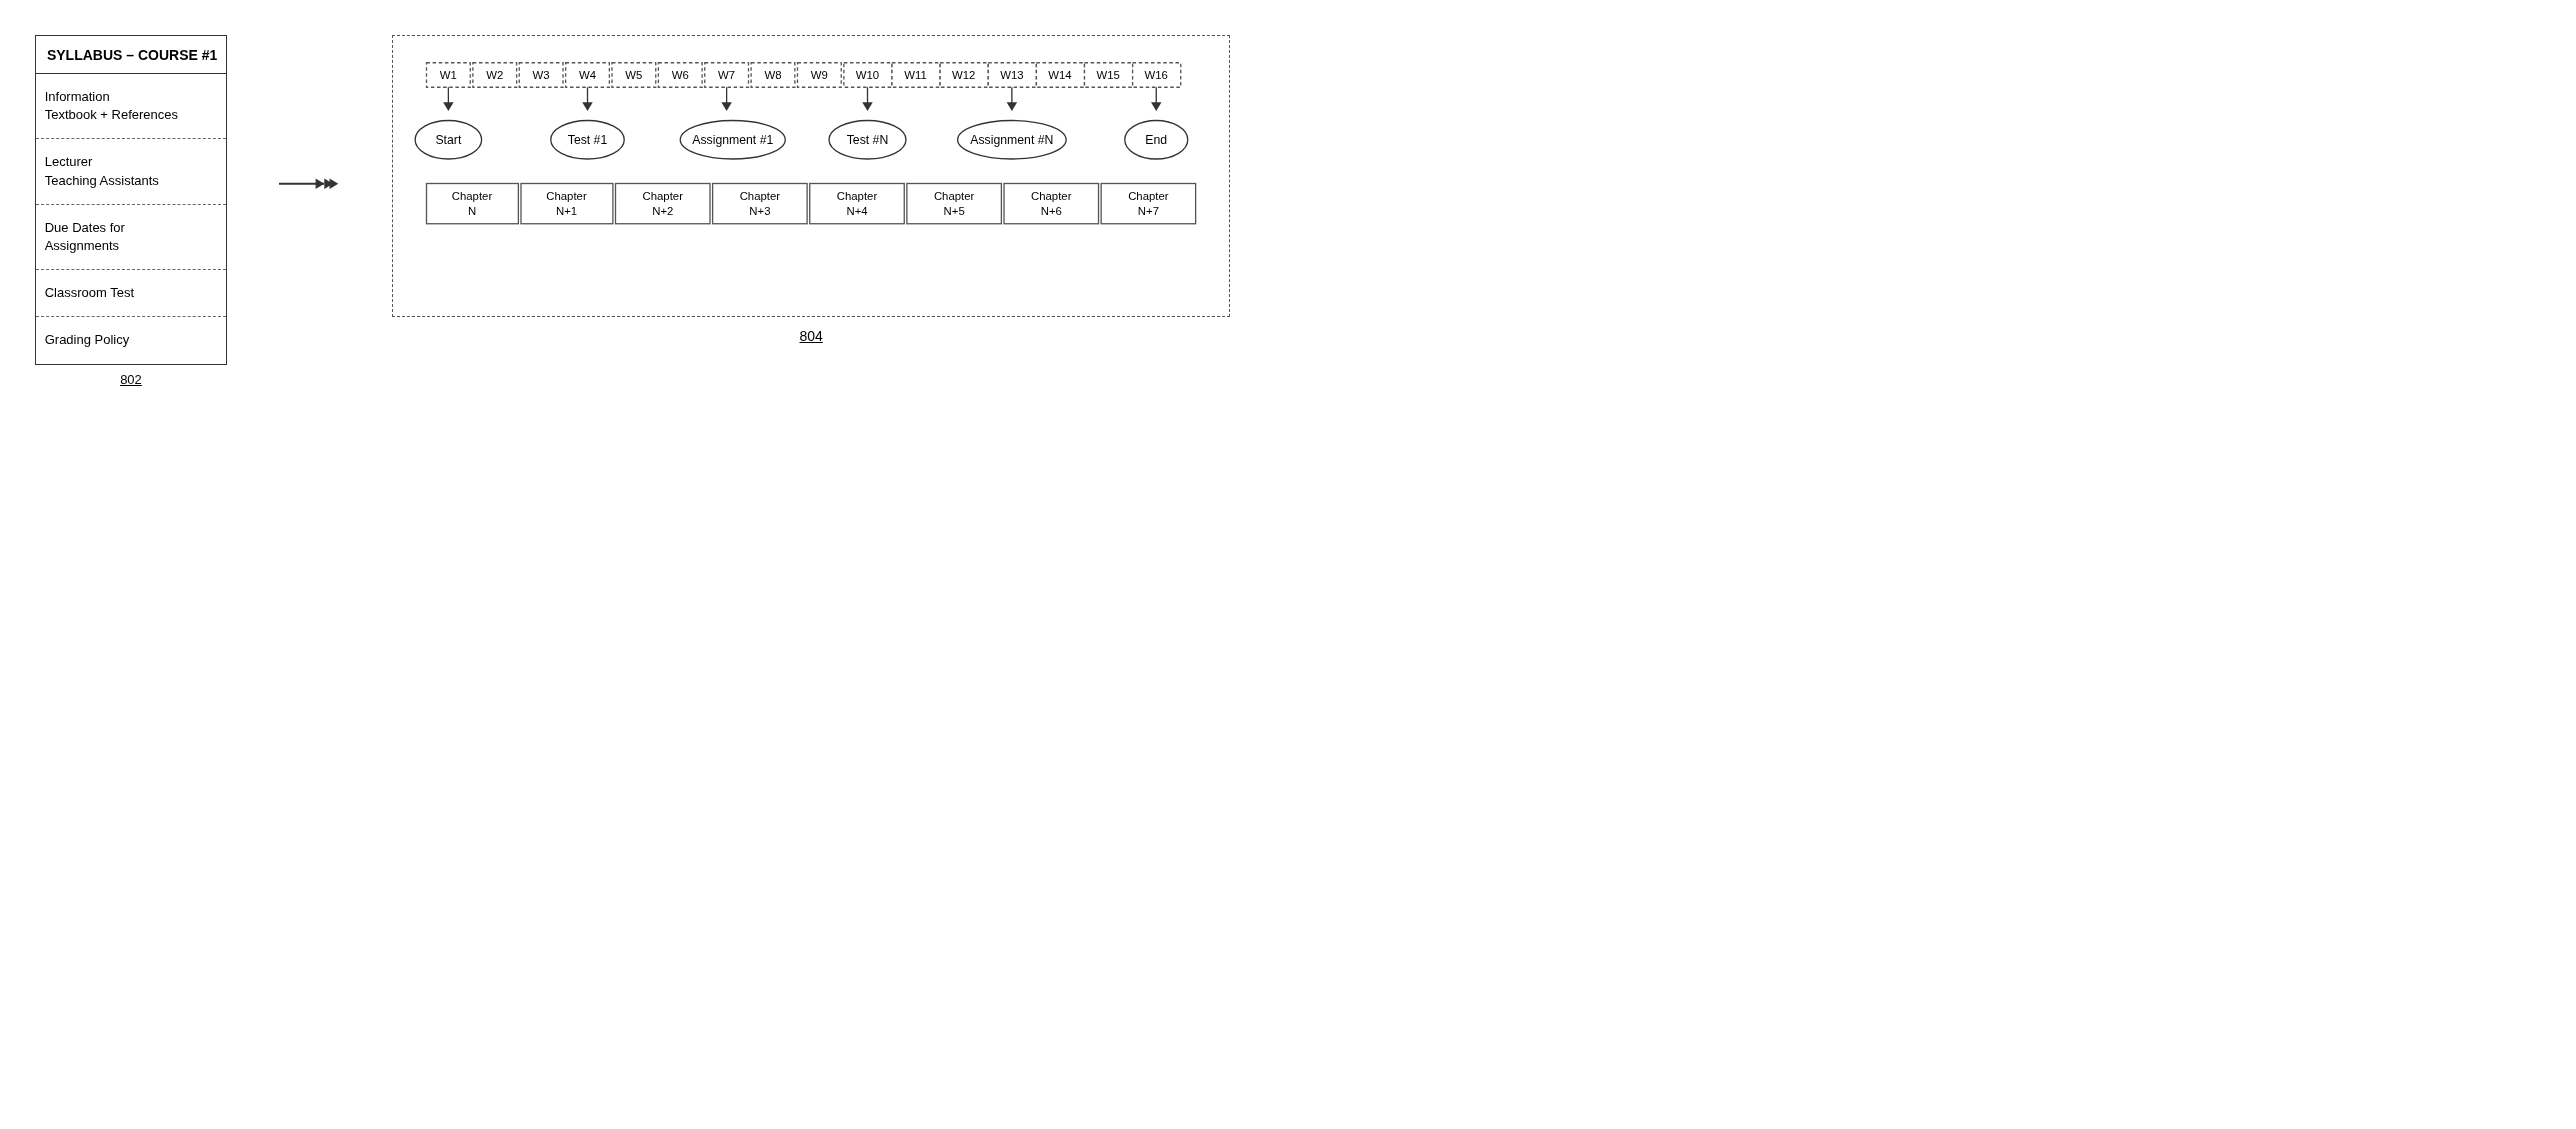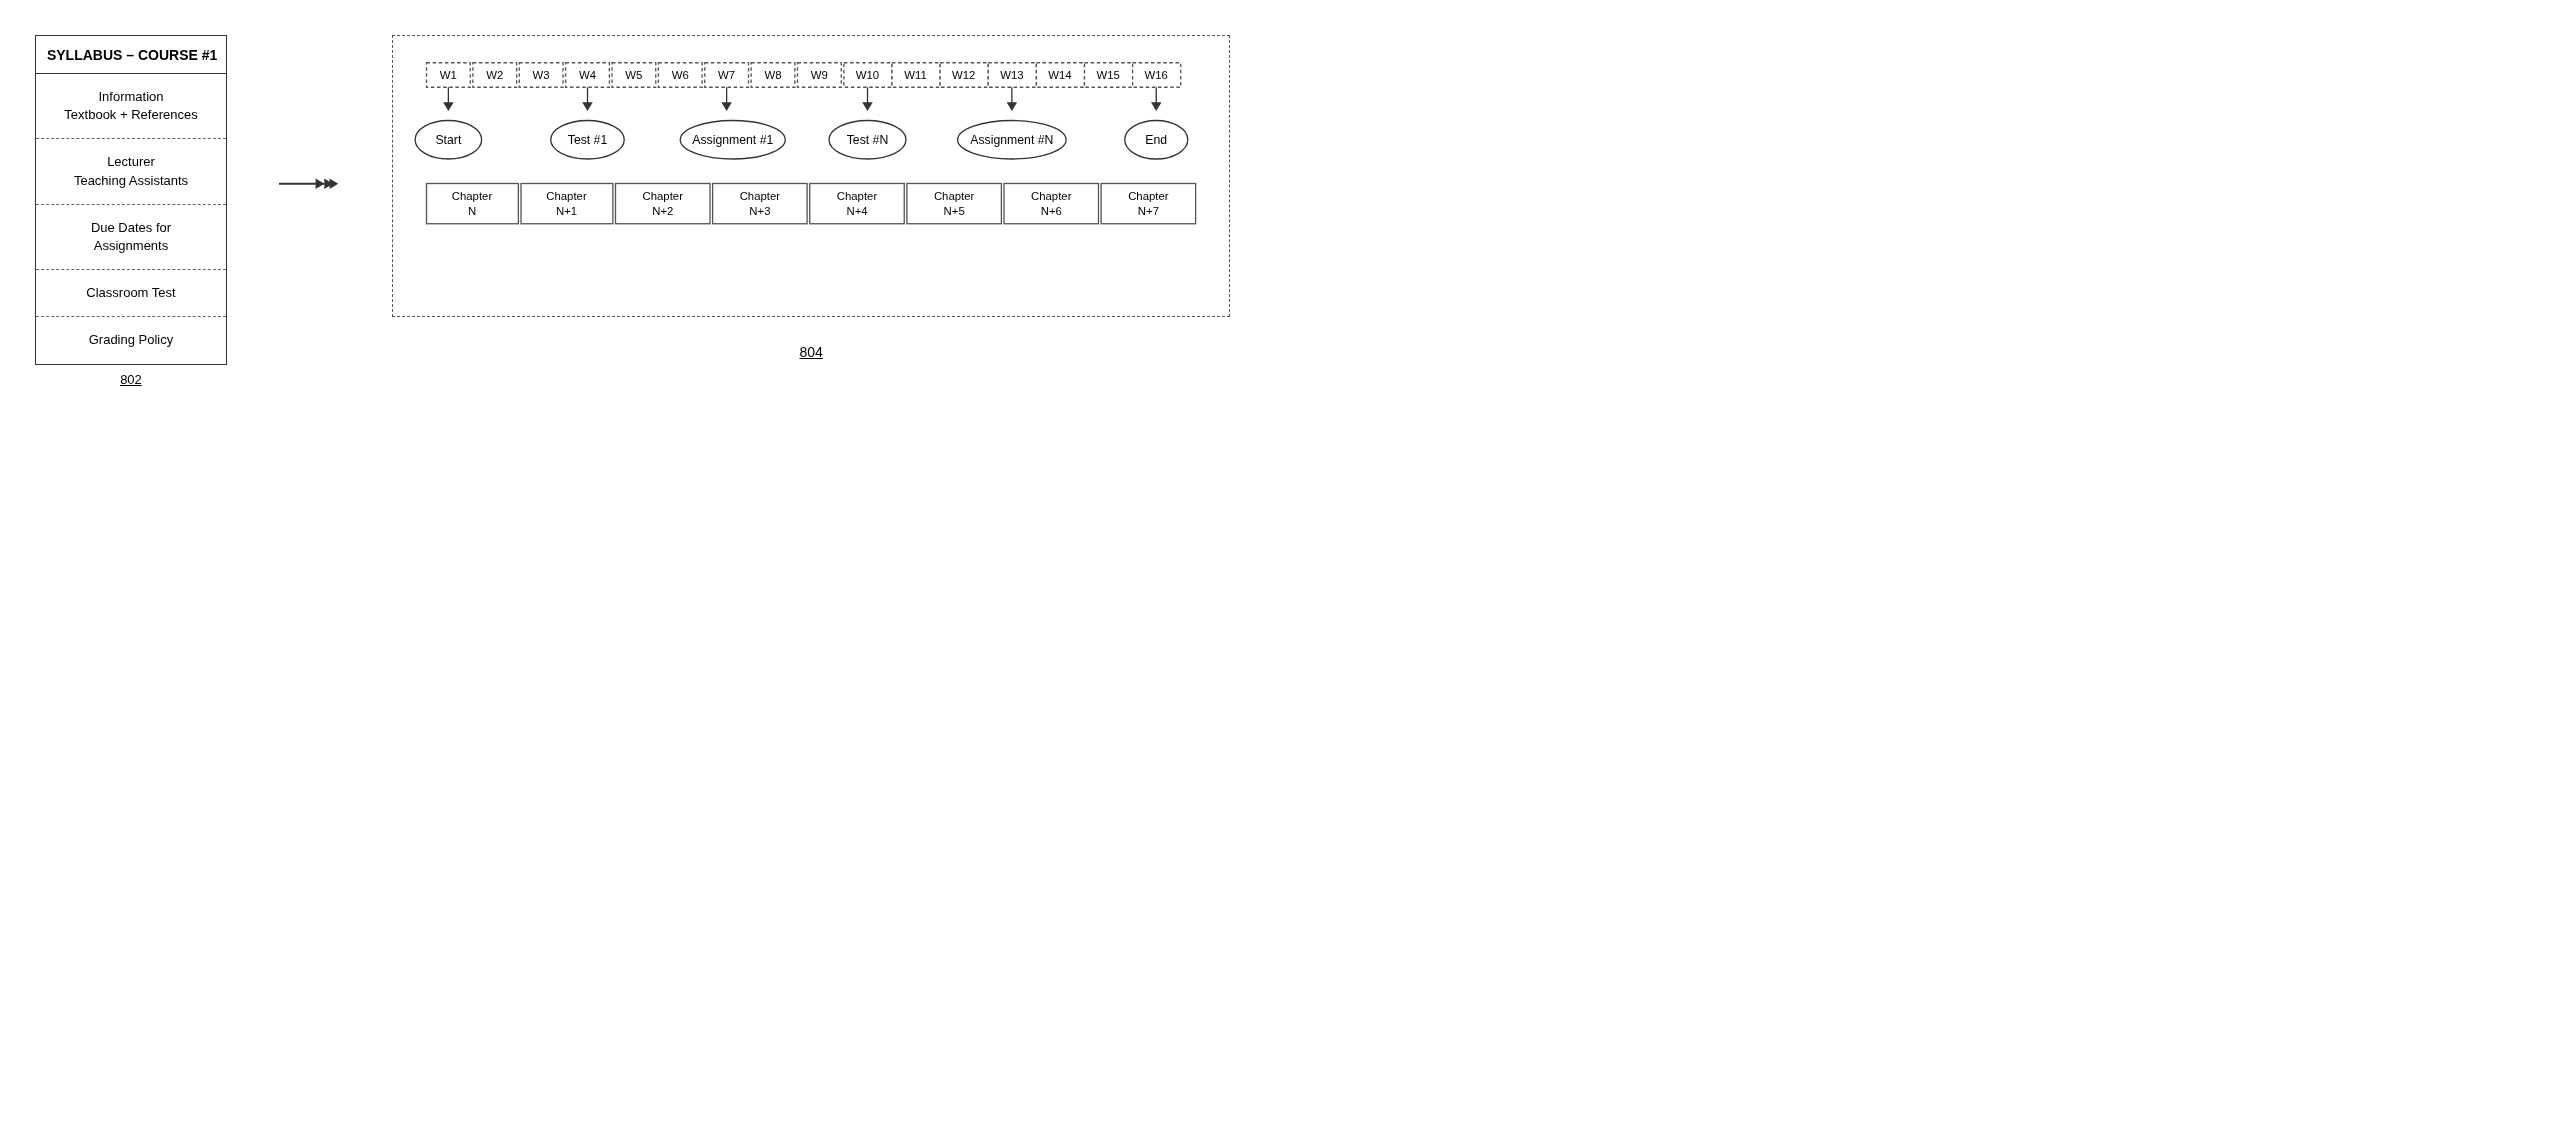--- a/index.html
+++ b/index.html
@@ -33,21 +33,20 @@
       border-bottom: 1.7px solid #333;
       padding: 10.5px 8.7px;
       font-weight: bold;
       font-size: 14px;
       text-align: right;
     }
 
     .syllabus-item {
       border-bottom: 1.3px dashed #666;
       padding: 14px 8.7px;
-      text-align: center;
       font-size: 13px;
       line-height: 1.4;
     }
 
     .syllabus-item:last-child {
       border-bottom: none;
     }
 
     
     .arrow-container {
@@ -60,21 +59,20 @@
     .double-arrow {
       display: flex;
       align-items: center;
     }
 
     
     .diagram-area {
       display: flex;
       flex-direction: column;
       align-items: center;
-      gap: 16px;
     }
 
     .diagram-box {
       border: 1.7px dashed #555;
       padding: 17.5px 15.7px 17.5px 15.7px;
       position: relative;
       background: #fff;
     }
 
     

